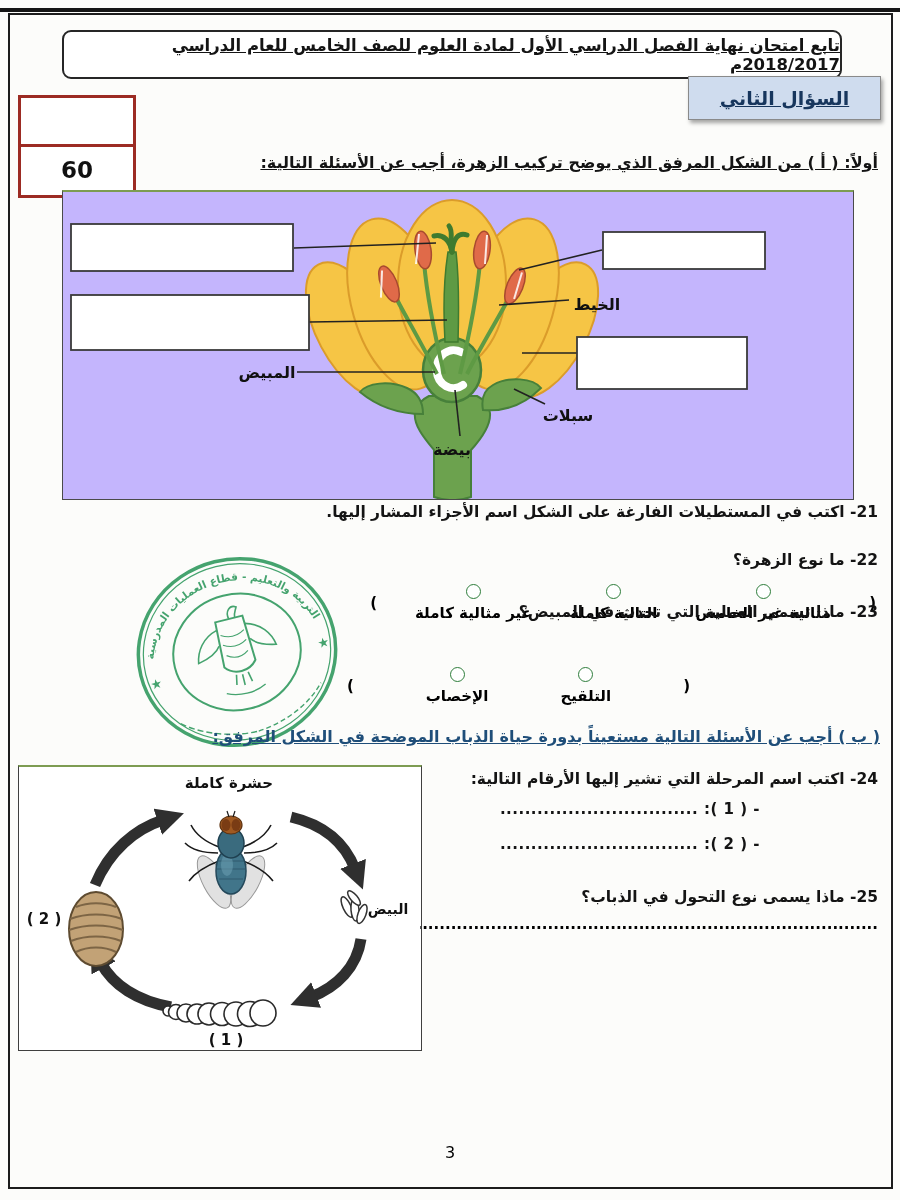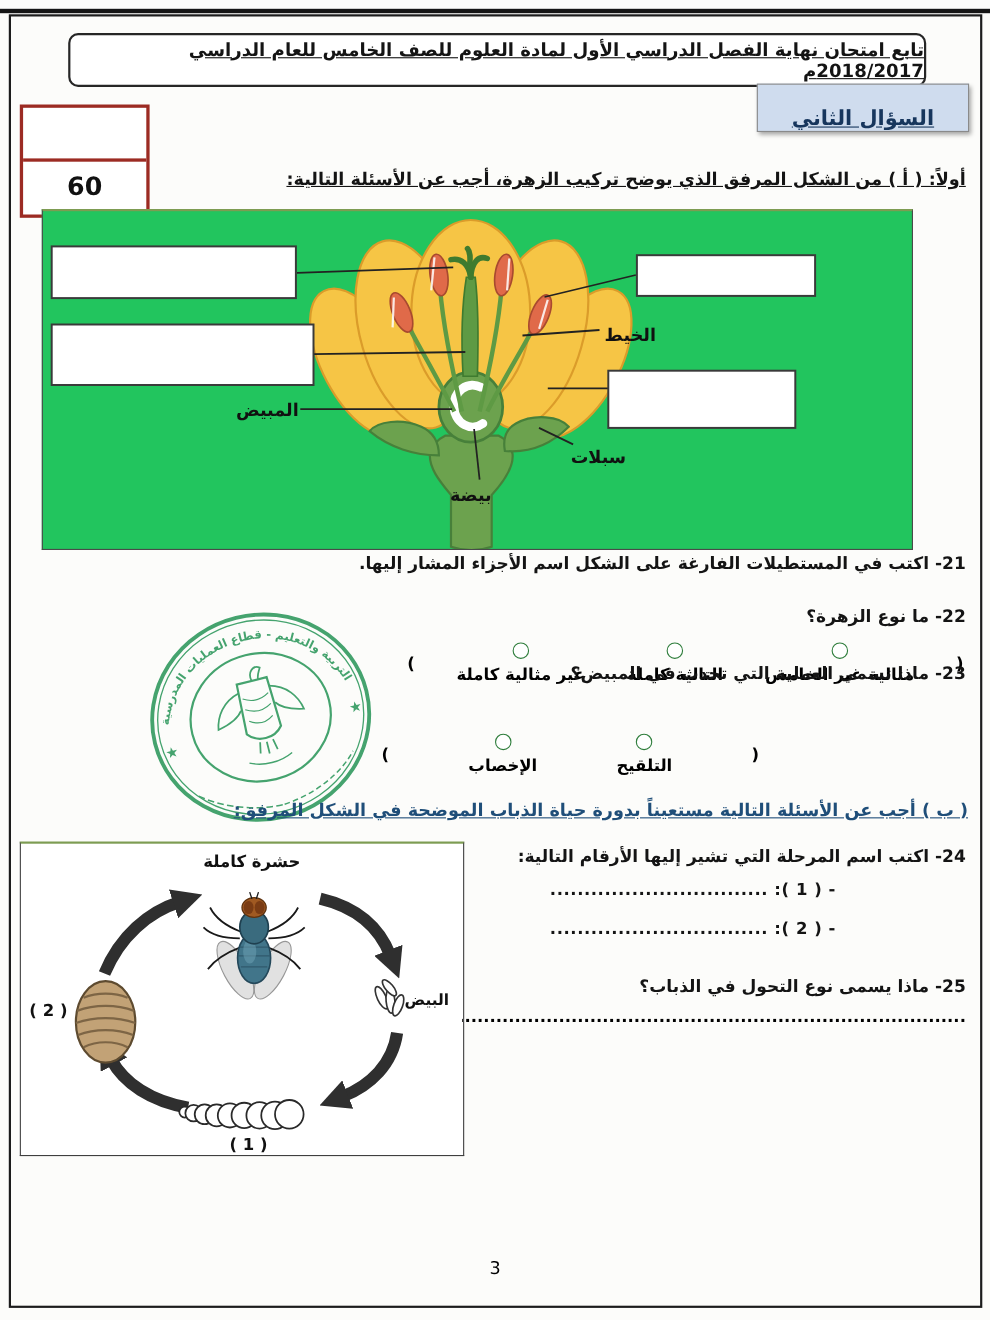--- a/index.html
+++ b/index.html
@@ -19,27 +19,27 @@
     display:flex;align-items:center;justify-content:center;background:#fff;}
   #header-box span{font-size:16.5px;}
   
   #score-box{top:76px;left:18px;width:112px;height:97px;border:3px solid #9c2b23;background:#fff;margin-top:19px;}
   #score-box .cell-top{height:46px;border-bottom:3px solid #9c2b23;}
   #score-box .cell-bottom{height:46px;display:flex;align-items:center;justify-content:center;
     font-size:23px;font-weight:700;color:#111;}
   
   #question-banner{top:76px;left:688px;width:191px;height:42px;background:#cfdcee;
     border:1.5px solid #8a8a8a;box-shadow:2px 3px 4px rgba(0,0,0,.35);
-    display:flex;align-items:flex-end;justify-content:center;}
+    display:flex;align-items:center;justify-content:center;}
   #question-banner span{color:#17365d;font-size:19px;}
   
   #intro-a{top:153px;right:22px;font-size:16px;}
   #section-b-intro{top:727px;right:20px;font-size:16px;color:#1f4e79;}
   
-  #flower-figure{top:190px;left:38px;width:790px;height:307px;background:#22c55e;
+  #flower-figure{top:190px;left:62px;width:790px;height:307px;background:#c4b5fd;
     border:1.5px solid #4a4a4a;border-top:2.5px solid #7d9c52;}
   #cycle-figure{top:765px;left:18px;width:402px;height:283px;background:#fff;
     border:1.5px solid #3f3f3f;border-top:2.5px solid #7d9c52;}
   
   .q{right:22px;font-size:15.5px;}
   #q21{top:503px;}
   #q22{top:551px;}
   #q22-options{top:584px;right:24px;display:flex;align-items:center;gap:38px;font-size:15px;font-weight:700;}
   #q23{top:603px;}
   #q23-options{top:667px;right:210px;display:flex;align-items:center;gap:72px;font-size:15px;font-weight:700;}

